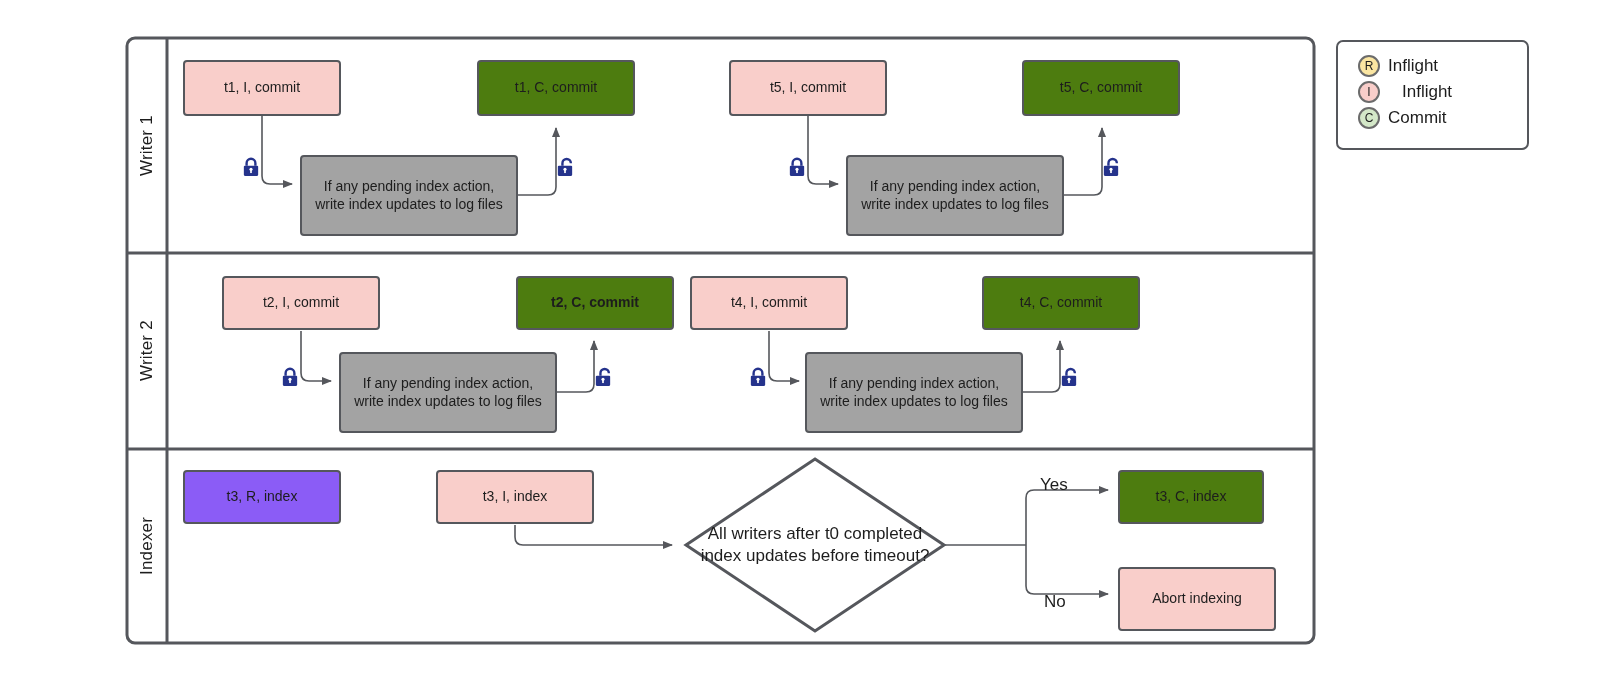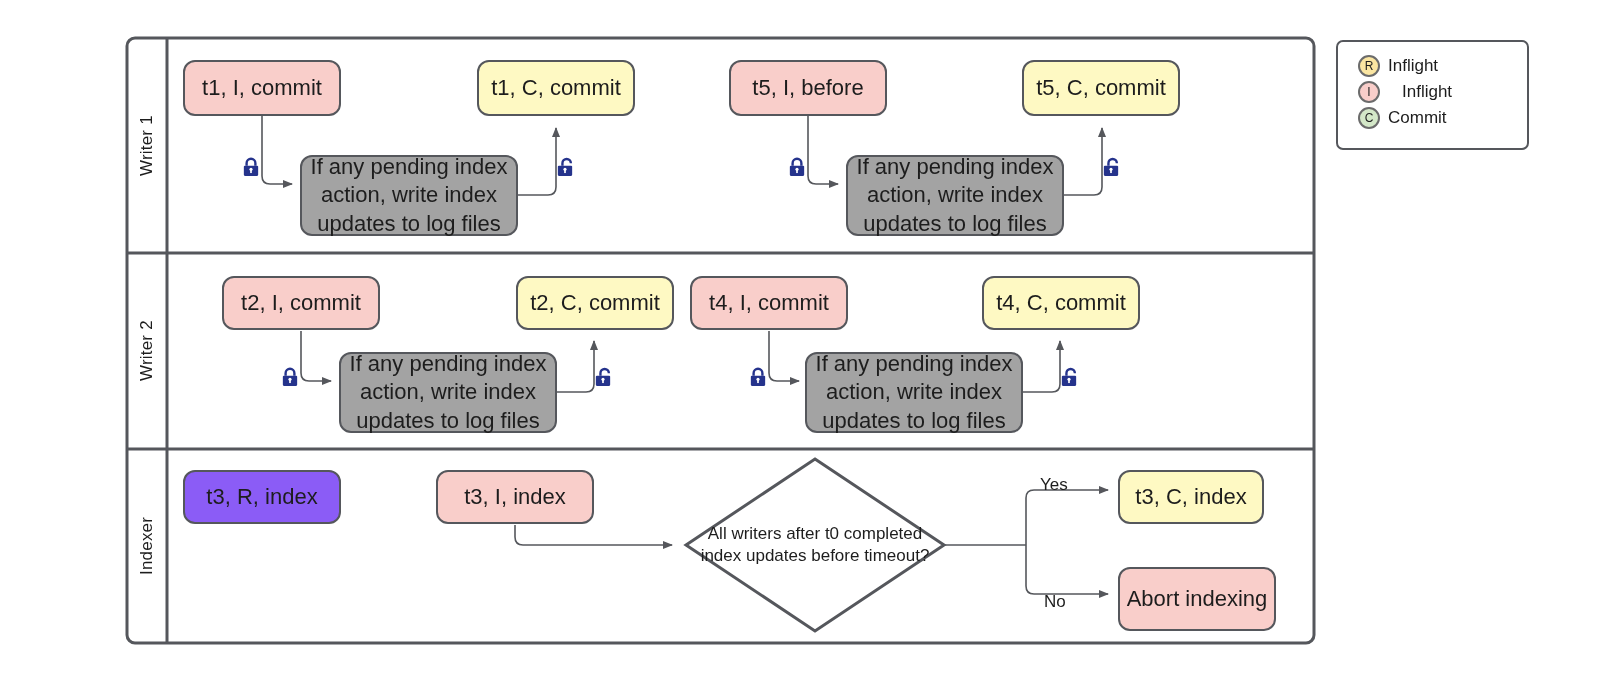--- a/index.html
+++ b/index.html
@@ -1,24 +1,24 @@
 <!DOCTYPE html>
 <html><head>
 <meta charset="utf-8">
 <style>
   html,body{margin:0;padding:0;background:#ffffff;}
   body{width:1609px;height:700px;position:relative;overflow:hidden;
        font-family:"Liberation Sans","DejaVu Sans",sans-serif;color:#1d1d1d;}
   #stage{position:absolute;left:0;top:0;width:1609px;height:700px;}
   svg.layer{position:absolute;left:0;top:0;width:1609px;height:700px;overflow:visible;}
-  .node{position:absolute;box-sizing:border-box;border:2px solid #55575c;border-radius:12px;
+  .node{position:absolute;box-sizing:border-box;border:2px solid #55575c;border-radius:4px;
         display:flex;align-items:center;justify-content:center;text-align:center;
-        font-size:22px;line-height:1.28;padding:2px 6px;z-index:5;}
+        font-size:14px;line-height:1.28;padding:2px 6px;z-index:5;}
   .node.pink{background:#f9ceca;}
-  .node.green{background:#fef9c3;}
+  .node.green{background:#4d7c0f;}
   .node.yellow{background:#8b5cf6;}
   .node.plain{background:#a3a3a3;}
   .lane-label{position:absolute;display:flex;align-items:center;justify-content:center;
               font-size:17px;writing-mode:vertical-rl;transform:rotate(180deg);
               letter-spacing:.2px;z-index:4;}
   .edge-label{position:absolute;font-size:17px;z-index:6;white-space:nowrap;}
   .lock{position:absolute;width:22px;height:22px;z-index:7;}
   .legend{position:absolute;box-sizing:border-box;border:2px solid #55575c;border-radius:7px;
           background:#fff;z-index:5;}
   .legend-row{display:flex;align-items:center;height:26px;padding-left:20px;}
@@ -85,21 +85,21 @@
     <span>Indexer</span>
   </div>
 
   <div class="node pink" style="left:183px;top:60px;width:158px;height:56px;">
     <span>t1, I, commit</span>
   </div>
   <div class="node green" style="left:477px;top:60px;width:158px;height:56px;">
     <span>t1, C, commit</span>
   </div>
   <div class="node pink" style="left:729px;top:60px;width:158px;height:56px;">
-    <span>t5, I, before</span>
+    <span>t5, I, commit</span>
   </div>
   <div class="node green" style="left:1022px;top:60px;width:158px;height:56px;">
     <span>t5, C, commit</span>
   </div>
   <div class="node plain" style="left:300px;top:155px;width:218px;height:81px;">
     <span>If any pending index action, write index updates to log files</span>
   </div>
   <div class="node plain" style="left:846px;top:155px;width:218px;height:81px;">
     <span>If any pending index action, write index updates to log files</span>
   </div>
@@ -125,21 +125,21 @@
   <svg class="lock" style="left:1100px;top:156px;" viewBox="0 0 24 24">
     <path d="M9.2 10.5 V7.8 a4.6 4.6 0 0 1 9.2 0" fill="none" stroke="#25338c" stroke-width="2.6"></path>
     <rect x="4.2" y="10.5" width="15.6" height="11.2" rx="1.2" fill="#25338c"></rect>
     <rect x="11.1" y="14" width="1.8" height="4.6" fill="#ffffff"></rect>
     <circle cx="12" cy="14.4" r="1.7" fill="#ffffff"></circle>
   </svg>
 
   <div class="node pink" style="left:222px;top:276px;width:158px;height:54px;">
     <span>t2, I, commit</span>
   </div>
-  <div class="node green" style="left:516px;top:276px;width:158px;height:54px;">
+  <div class="node green" style="left:516px;top:276px;width:158px;height:54px;font-weight:bold;">
     <span>t2, C, commit</span>
   </div>
   <div class="node pink" style="left:690px;top:276px;width:158px;height:54px;">
     <span>t4, I, commit</span>
   </div>
   <div class="node green" style="left:982px;top:276px;width:158px;height:54px;">
     <span>t4, C, commit</span>
   </div>
   <div class="node plain" style="left:339px;top:352px;width:218px;height:81px;">
     <span>If any pending index action, write index updates to log files</span>

